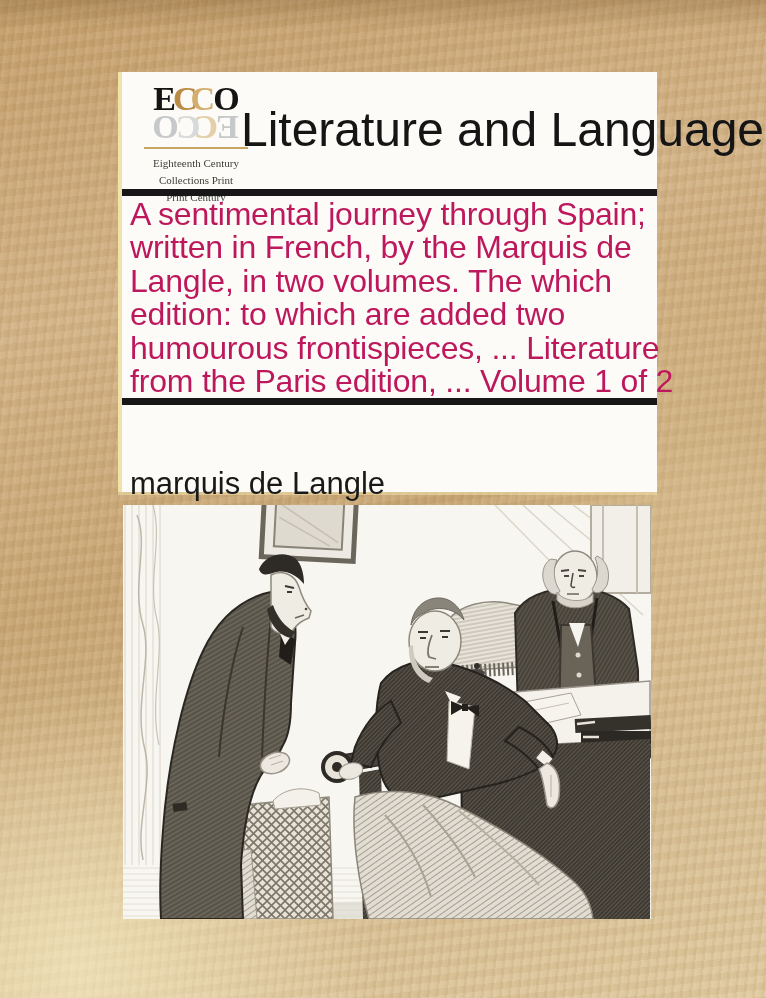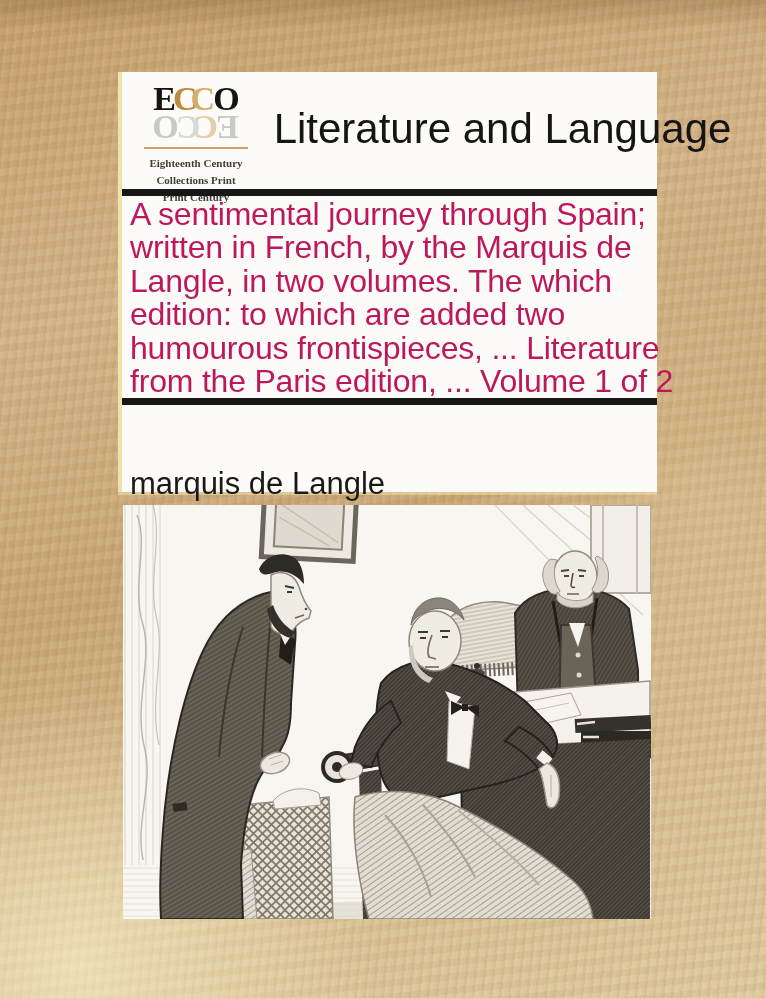--- a/index.html
+++ b/index.html
@@ -28,26 +28,26 @@
   .logo-word .lg-c2{color:#d3ae6f;margin-right:-1px;}
   .logo-reflection{
     font-family:"Liberation Serif",serif;font-size:34px;font-weight:bold;
     color:#b9bcbe;letter-spacing:-1px;line-height:1;white-space:nowrap;
     transform:rotate(180deg);margin-top:-6px;opacity:.8;
   }
   .logo-reflection .lg-c1{color:#ddc596;margin-left:-1px;margin-right:-6px;}
   .logo-reflection .lg-c2{color:#cfd2d4;margin-right:-2px;}
   .logo-rule{width:104px;height:2px;background:#c9a763;margin:3px auto 6px auto;}
   .logo-tagline{
-    font-family:"Liberation Serif",serif;font-size:11px;color:#3f3e39;line-height:1.55;font-weight:bold;
+    font-family:"Liberation Serif",serif;font-size:11px;color:#3f3e39;line-height:1.55;
   }
   .banner{
     position:absolute;left:232px;right:6px;top:0;height:114px;
     display:flex;align-items:center;justify-content:center;
-    font-size:42px;color:#151515;letter-spacing:0;white-space:nowrap;
+    font-size:48px;color:#151515;letter-spacing:0;white-space:nowrap;
   }
   .bar{position:absolute;left:0;right:0;height:7px;background:#171717;}
   .bar-top{top:117px;}
   .bar-bottom{top:326px;}
   .title-block{position:absolute;left:8px;right:0;top:126px;color:#be185d;}
   .title-line{font-size:32px;line-height:33.4px;letter-spacing:-.2px;white-space:nowrap;}
   .author{position:absolute;left:8px;top:353px;font-size:31px;color:#191919;white-space:nowrap;margin-top:41px;}
   .illustration{
     position:absolute;left:123px;top:505px;width:528px;height:414px;background:#f8f6f1;
   }

